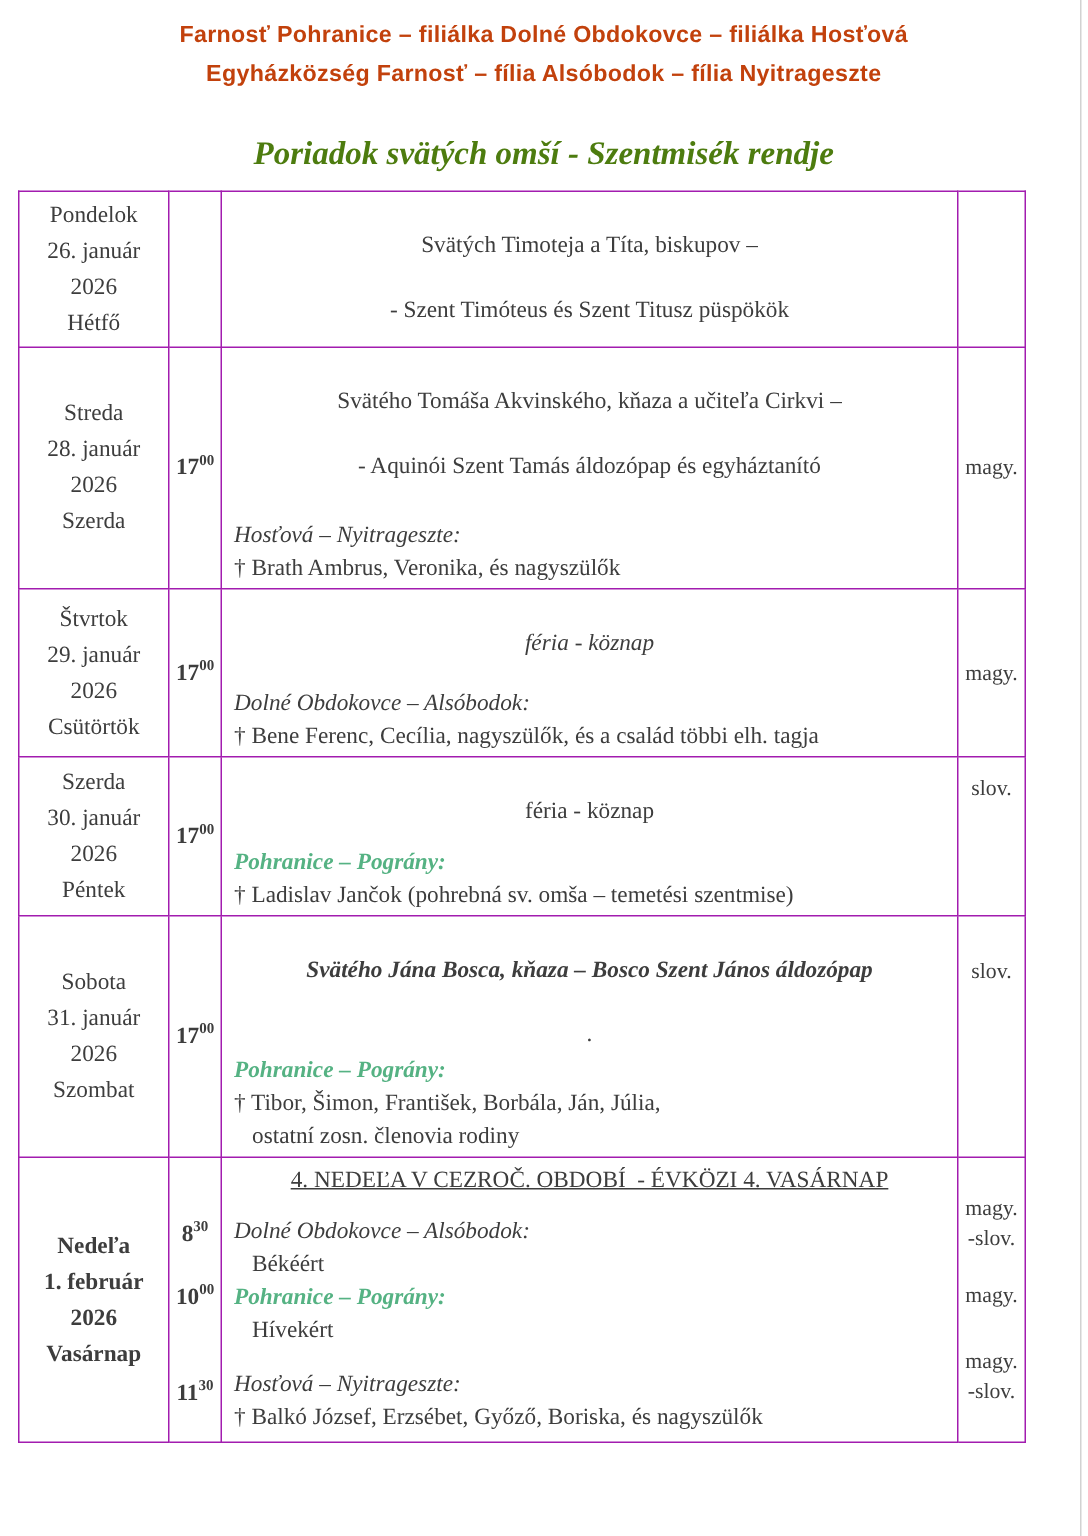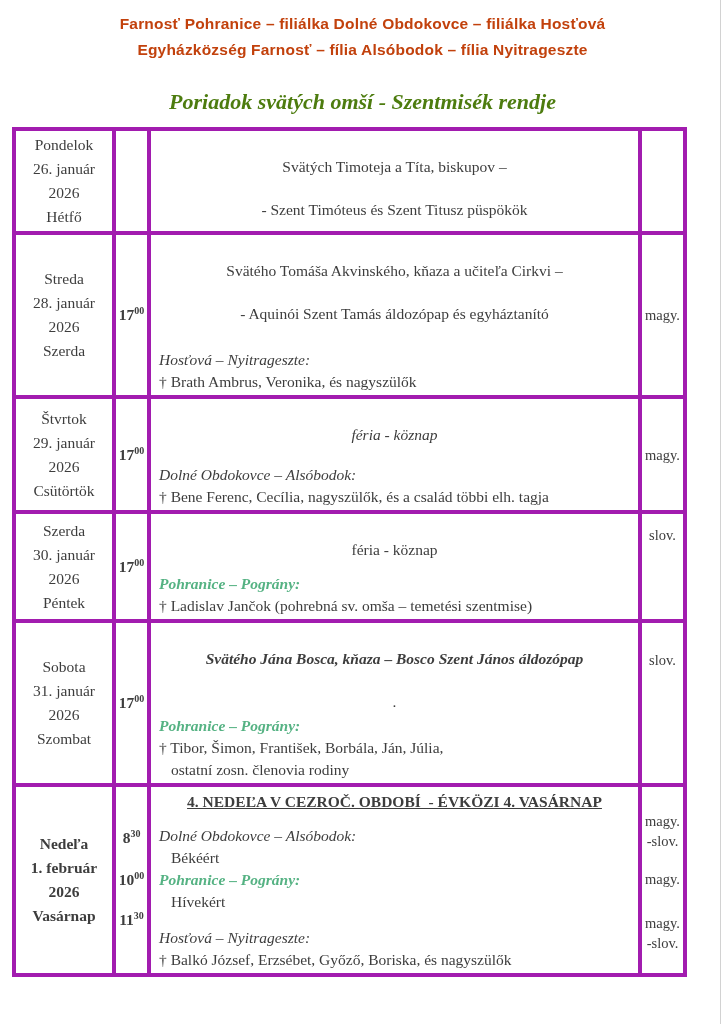--- a/index.html
+++ b/index.html
@@ -34,21 +34,21 @@
   }
 
   table.schedule {
     position:absolute;
     left:12px; top:127px;
     width:671px;
     border-collapse:collapse;
     table-layout:fixed;
   }
   td {
-    border:4px solid #a21caf;
+    border:1px solid #a21caf;
     padding:0;
     vertical-align:middle;
     font-size:15.5px;
     line-height:22px;
     color:#3d3d3d;
   }
 
   td.day-cell { text-align:center; line-height:24px; }
   tr.r6 td.day-cell { font-weight:bold; }
 
@@ -80,24 +80,24 @@
 
   
   tr.r2 .place-line { margin-top:24px; }
   tr.r3 .place-line { margin-top:18px; }
   tr.r4 .place-line { margin-top:12px; }
   tr.r5 .place-line { margin-top:2px; }
 
   
   tr.r6 td.time-cell { vertical-align:top; padding-top:40px; }
   tr.r6 .t2 { margin-top:20px; }
-  tr.r6 .t3 { margin-top:18px; }
+  tr.r6 .t3 { margin-top:42px; }
   tr.r6 .sunday-heading {
     text-align:center;
-    font-weight:bold;
+    font-weight:normal;
     text-decoration:underline;
     white-space:pre;
   }
   tr.r6 .e1 { margin-top:12px; }
   tr.r6 .e3 { margin-top:14px; }
   tr.r6 td.lang-cell { vertical-align:top; padding-top:24px; }
   tr.r6 .lb2 { margin-top:18px; }
   tr.r6 .lb3 { margin-top:24px; }
 
   .page-edge {

